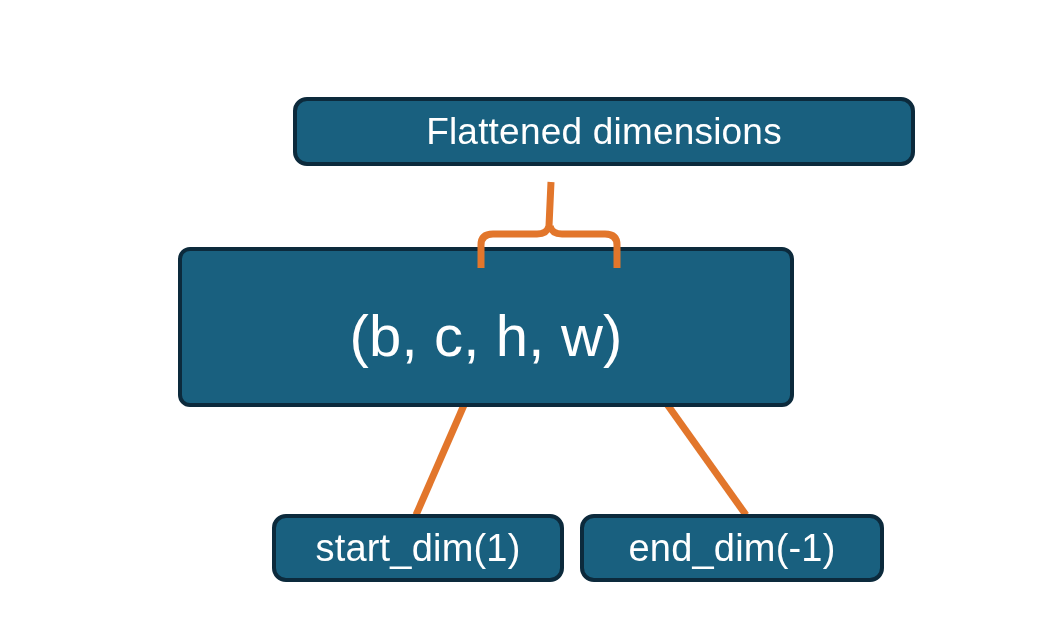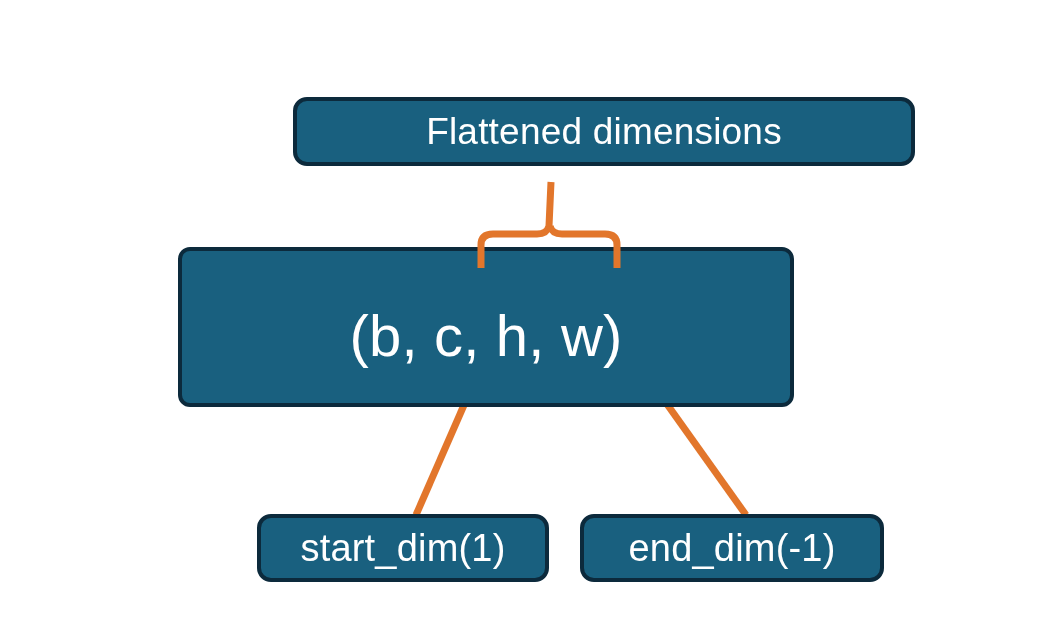--- a/index.html
+++ b/index.html
@@ -51,21 +51,21 @@
     border-radius: 12px;
     margin-top: 32px;
   }
   #node-shape .node-label {
     font-size: 58px;
     position: relative;
     top: 8px;
   }
 
   #node-startdim {
-    left: 257px;
+    left: 272px;
     top: 514px;
     width: 292px;
     height: 68px;
     border-radius: 14px;
   }
   #node-startdim .node-label { font-size: 38px; }
 
   #node-enddim {
     left: 580px;
     top: 514px;

